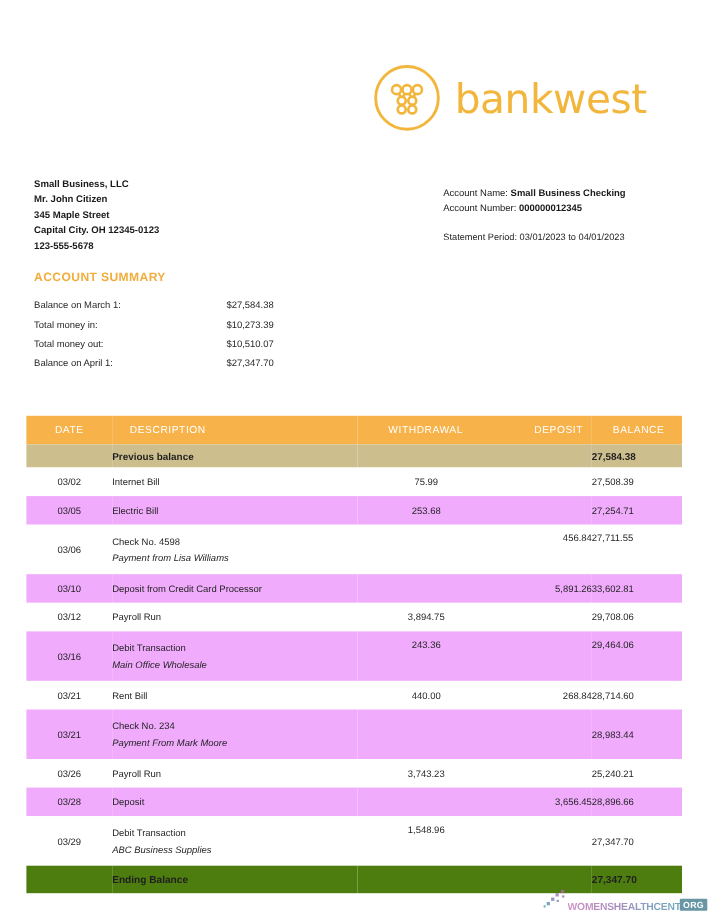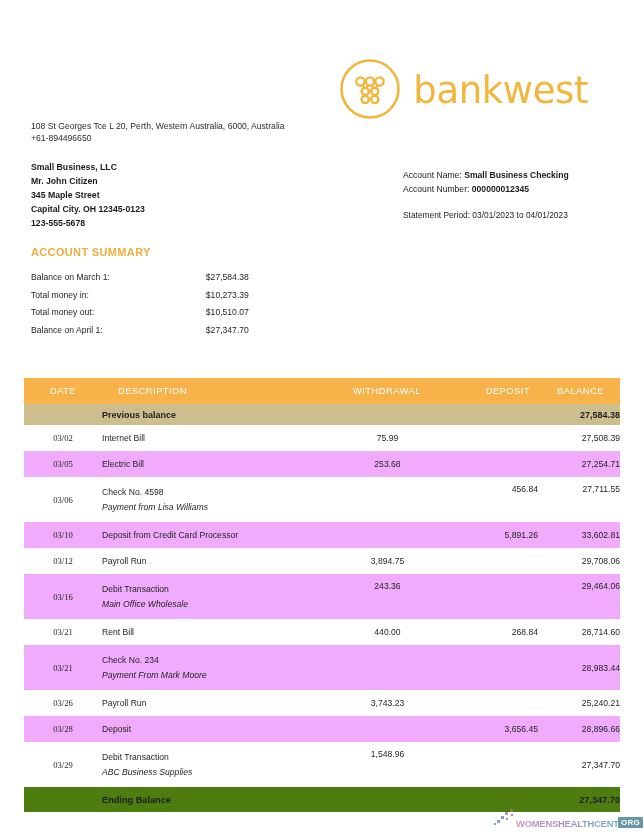--- a/index.html
+++ b/index.html
@@ -152,37 +152,35 @@
     font-weight: bold;
     height: 21px;
     font-size: 9px;
   }
   .row-odd  td { background: #ffffff; }
   .row-even td { background: #f0abfc; }
 
   td.c-date-cell {
     text-align: center;
     white-space: nowrap;
-    font-family: Liberation Serif, serif;
   }
   td.c-desc-cell {
     padding-left: 16px;
   }
   td.c-wd-cell {
     text-align: center;
     padding-left: 28px;
     white-space: nowrap;
   }
   td.c-dep-cell {
     text-align: right;
     padding-right: 8px;
     white-space: nowrap;
   }
   td.c-bal-cell {
-    text-align: right;
     padding-right: 16px;
     white-space: nowrap;
   }
 
   .r1 td { height: 26px; }
   .r2 td { height: 38px; }
 
   .desc-main { display: block; }
   .desc-sub {
     display: block;
@@ -261,22 +259,20 @@
           <path d="M32.9 26.9 L34.6 30.4"></path>
           <path d="M38.6 26.8 L37.1 30.3"></path>
           <path d="M26.2 37.1 L26.2 37.9"></path>
           <path d="M35.8 37.1 L35.8 37.9"></path>
         </g>
       </svg>
     </span>
     <span class="logo-word">bankwest</span>
   </div>
 
-  <div class="bank-address">108 St Georges Tce L 20, Perth, Western Australia, 6000, Australia
-+61-894496650</div>
 </div>
 
 <div class="cust-block">
   <div>Small Business, LLC</div>
   <div>Mr. John Citizen</div>
   <div>345 Maple Street</div>
   <div>Capital City. OH 12345-0123</div>
   <div>123-555-5678</div>
 </div>
 

